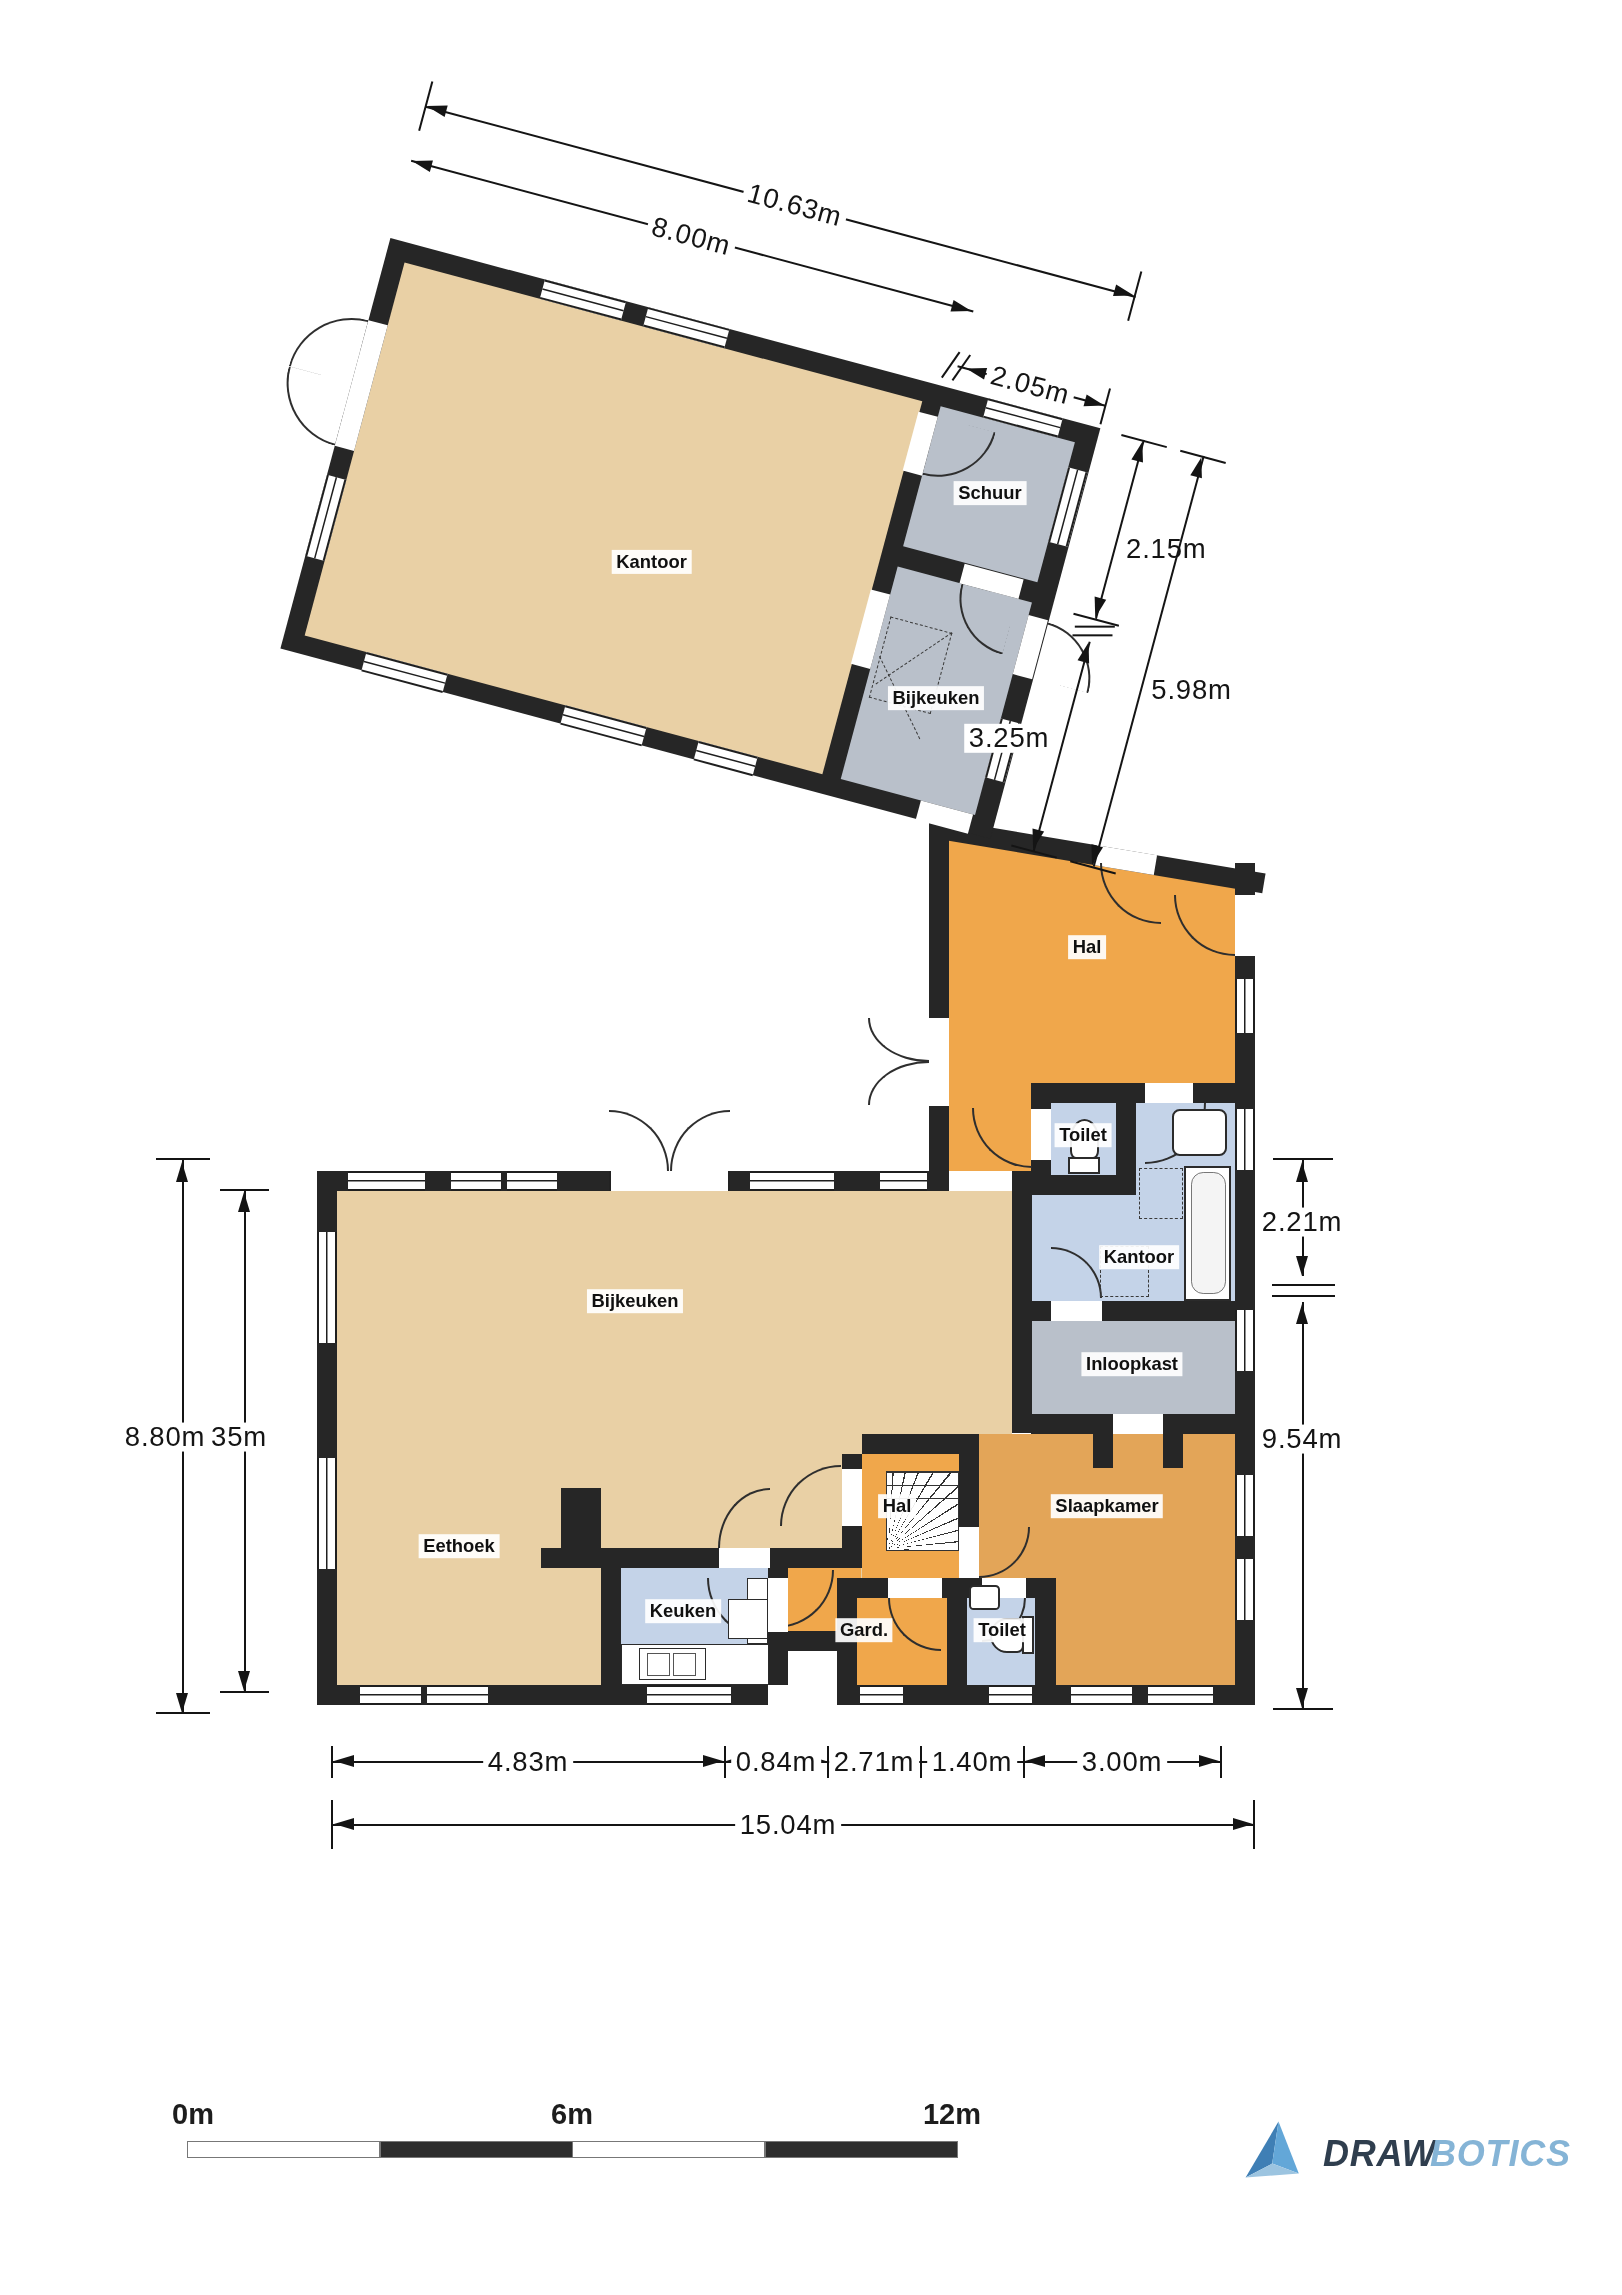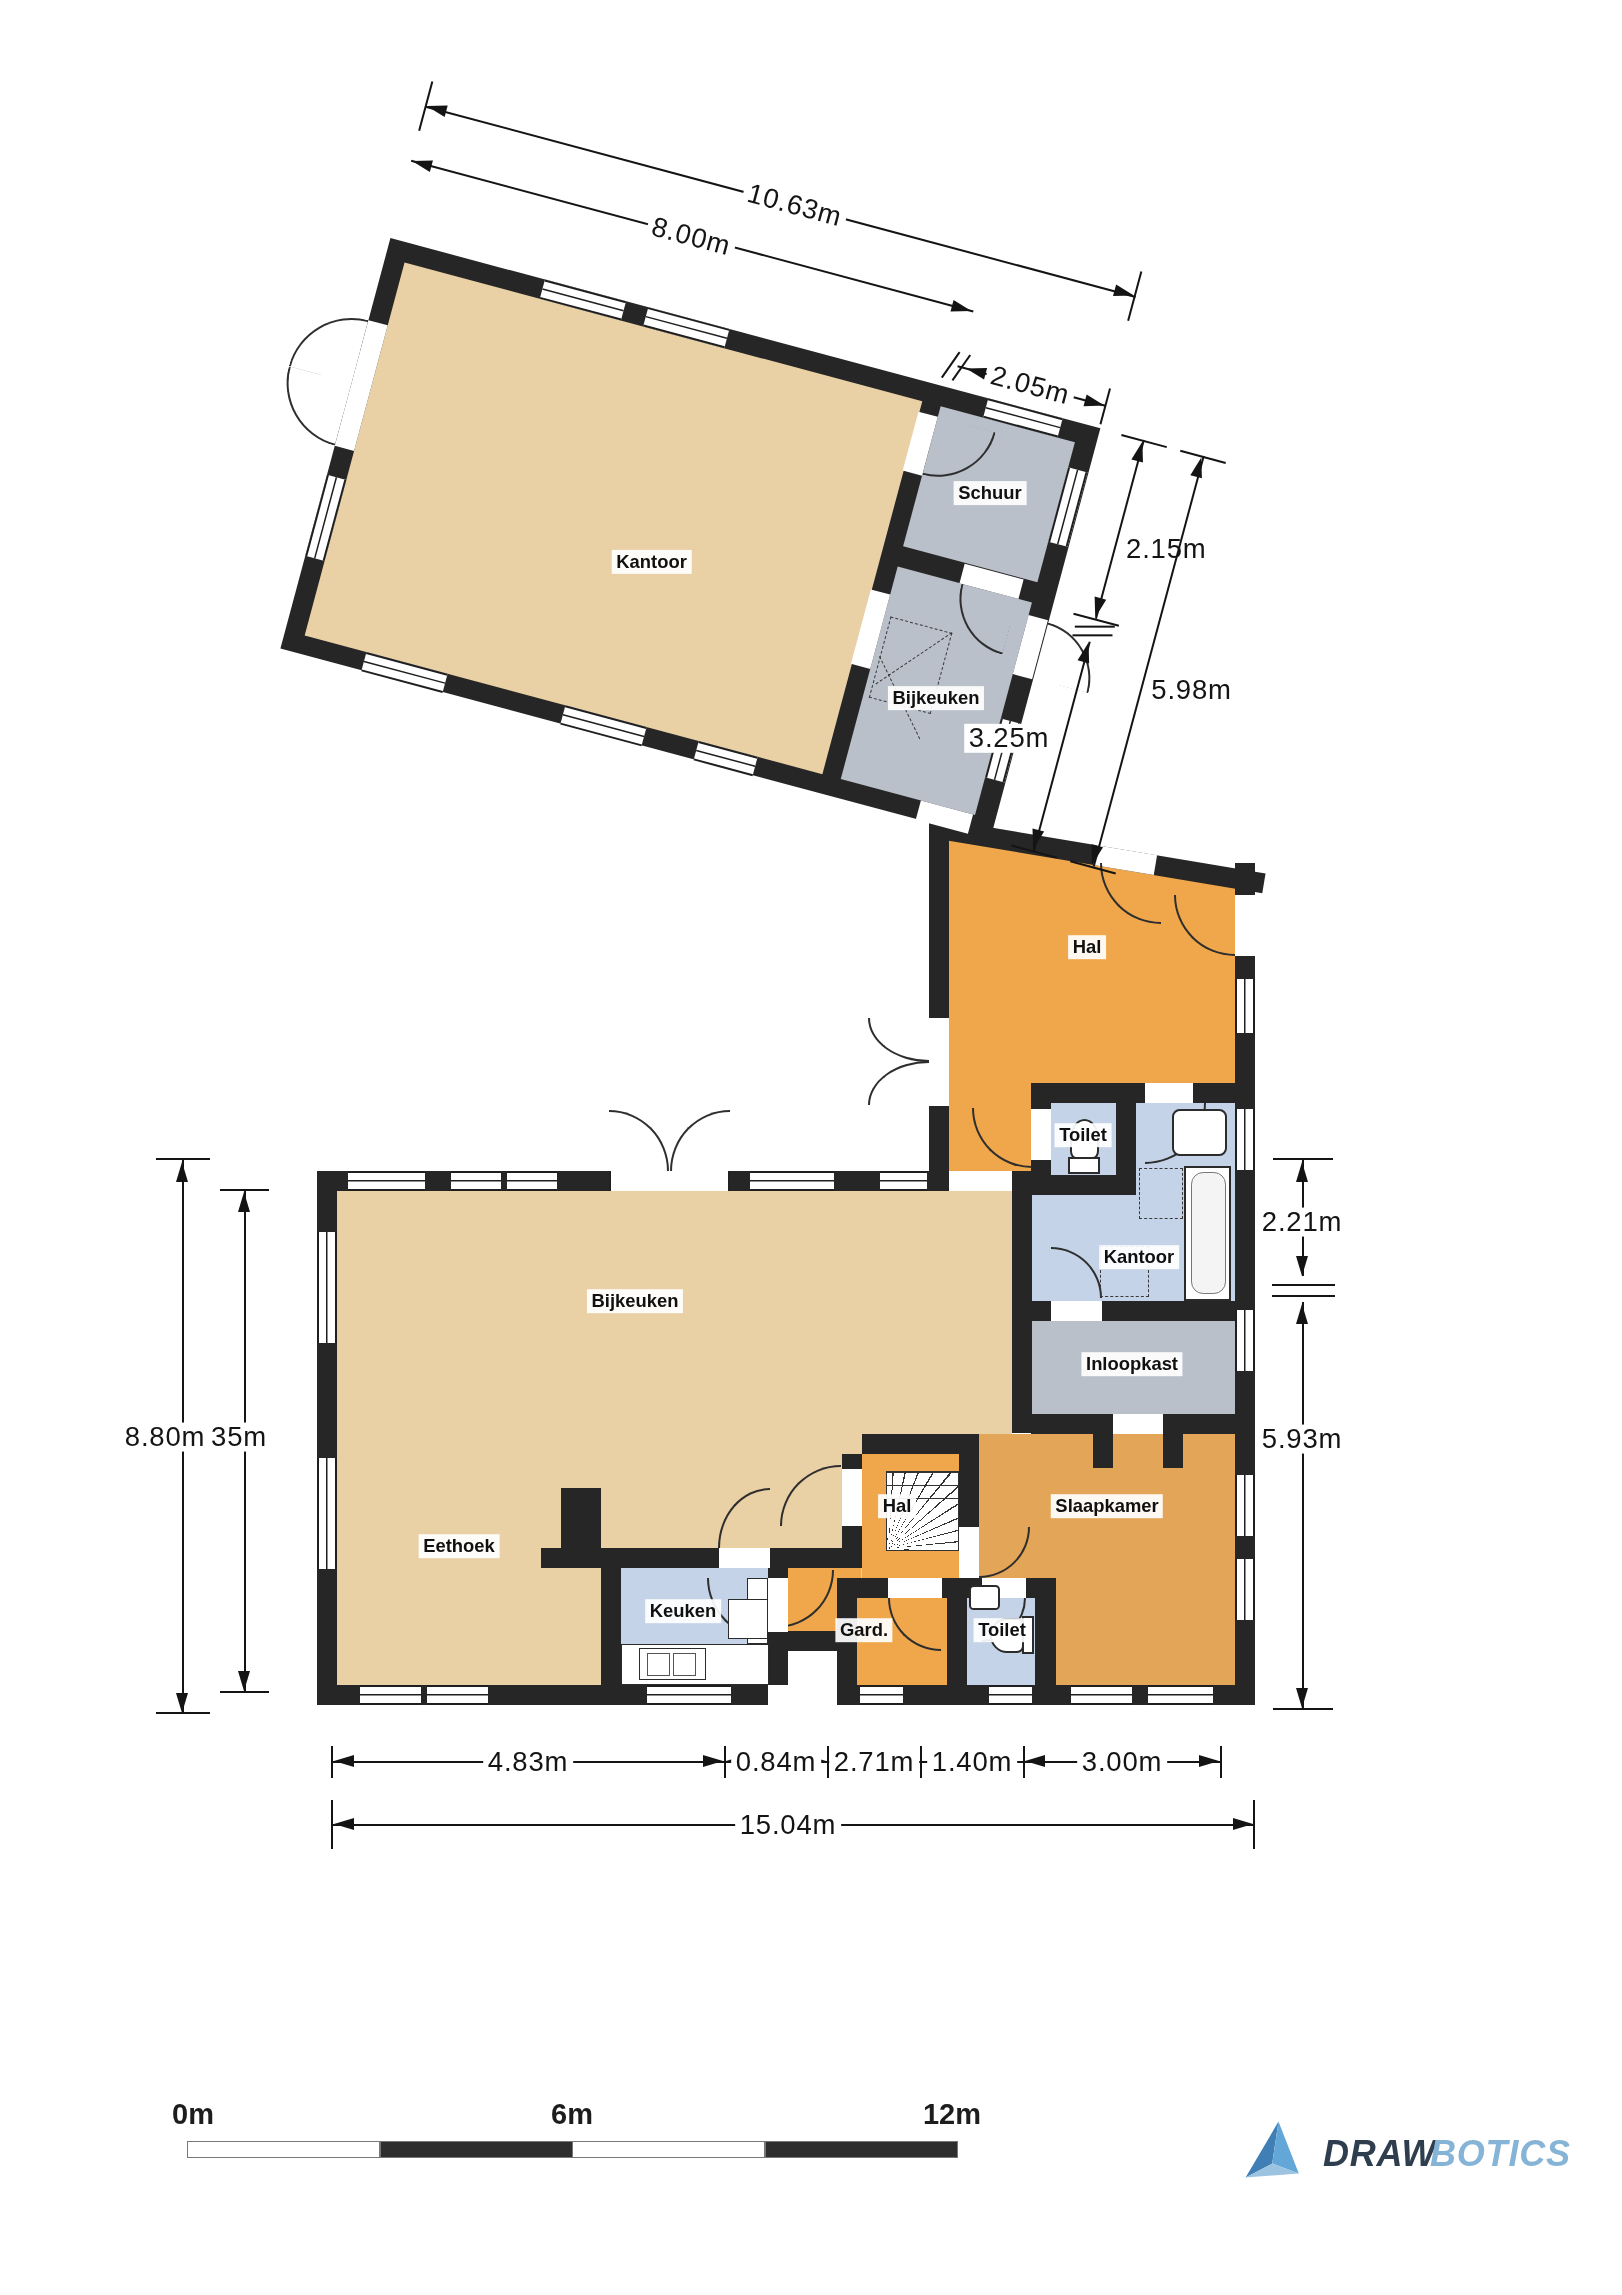--- a/index.html
+++ b/index.html
@@ -296,21 +296,21 @@
   <div class="x tk" style="left:1273px;top:1158px;width:60px;height:1.5px;"></div>
   <div class="x aU" style="left:1296px;top:1162px;"></div>
   <div class="x aD" style="left:1296px;top:1256px;"></div>
   <div class="x dlb" style="left:1302px;top:1222px;">2.21m</div>
   <div class="x tk" style="left:1272px;top:1284px;width:63px;height:2.3px;"></div>
   <div class="x tk" style="left:1272px;top:1295px;width:63px;height:2.3px;"></div>
   <div class="x dl" style="left:1302px;top:1302px;width:1.5px;height:407px;"></div>
   <div class="x aU" style="left:1296px;top:1304px;"></div>
   <div class="x aD" style="left:1296px;top:1688px;"></div>
   <div class="x tk" style="left:1273px;top:1708px;width:60px;height:1.5px;"></div>
-  <div class="x dlb" style="left:1302px;top:1439px;">5.93m</div>
+  <div class="x dlb" style="left:1302px;top:1439px;">9.54m</div>
 
   <div class="x tk" style="left:331px;top:1746px;width:1.5px;height:32px;"></div>
   <div class="x tk" style="left:724px;top:1746px;width:1.5px;height:32px;"></div>
   <div class="x tk" style="left:827px;top:1746px;width:1.5px;height:32px;"></div>
   <div class="x tk" style="left:920px;top:1746px;width:1.5px;height:32px;"></div>
   <div class="x tk" style="left:1023px;top:1746px;width:1.5px;height:32px;"></div>
   <div class="x tk" style="left:1220px;top:1746px;width:1.5px;height:32px;"></div>
   <div class="x dl" style="left:332px;top:1761px;width:393px;height:1.5px;"></div>
   <div class="x aL" style="left:334px;top:1755px;"></div>
   <div class="x aR" style="left:703px;top:1755px;"></div>

